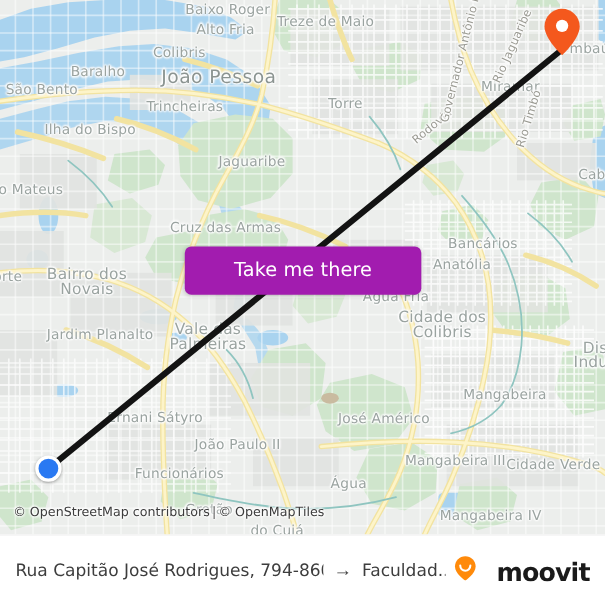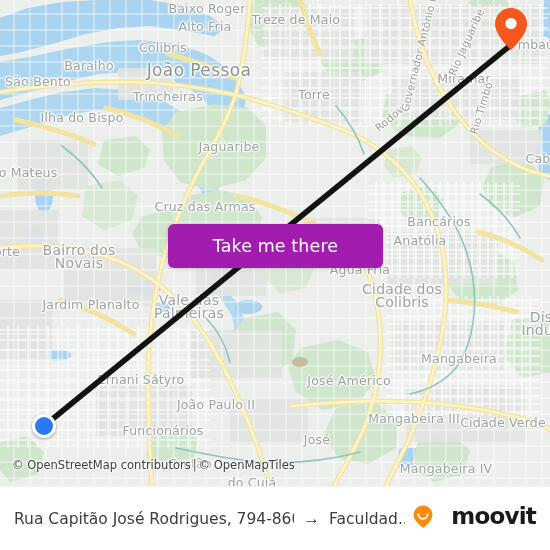--- a/index.html
+++ b/index.html
@@ -127,21 +127,21 @@
     overflow: hidden;
   }
   #trip-arrow {
     flex: 0 0 auto;
     color: #3d3d3d;
     font-size: 17px;
     line-height: 1;
   }
   #moovit-logo {
     display: flex;
-    align-items: flex-start;
+    align-items: flex-end;
     gap: 18px;
     flex: 0 0 auto;
     margin-left: 8px;
   }
   #moovit-wordmark {
     font-family: "DejaVu Sans", sans-serif;
     font-size: 23px;
     font-weight: 700;
     color: #1a1a1a;
     letter-spacing: -.8px;
@@ -413,21 +413,21 @@
 Palmeiras</div>
         <div class="maplabel two" style="left: 541px; top: 324px;">Dis
 Indus</div>
         <div class="maplabel mid" style="left: 459px; top: 358px;">Mangabeira</div>
         <div class="maplabel mid" style="left: 141px; top: 379px;">Ernani Sátyro</div>
         <div class="maplabel mid" style="left: 349px; top: 380px;">José Américo</div>
         <div class="maplabel mid" style="left: 216px; top: 404px;">João Paulo II</div>
         <div class="maplabel mid" style="left: 414px; top: 418px;">Mangabeira III</div>
         <div class="maplabel mid" style="left: 503px; top: 422px;">Cidade Verde</div>
         <div class="maplabel mid" style="left: 163px; top: 430px;">Funcionários</div>
-        <div class="maplabel mid" style="left: 317px; top: 439px;">José</div>
+        <div class="maplabel mid" style="left: 317px; top: 439px;">Água</div>
         <div class="maplabel mid" style="left: 446px; top: 468px;">Mangabeira IV</div>
         <div class="maplabel mid" style="left: 190px; top: 463px;">Grotão</div>
         <div class="maplabel mid" style="left: 252px; top: 482px; text-decoration: underline;">do Cuiá</div>
         <div class="maplabel mid" style="left: 536px; top: 44px;">mbaú</div>
       </div>
 
     <div id="road-label-layer">
         <div class="maplabel road" style="left: 393px; top: 115px; transform: translate(-50%, -50%) rotate(-40deg);">Rodovia</div>
         <div class="maplabel road" style="left: 419px; top: 52px; transform: translate(-50%, -50%) rotate(-76deg);">Governador Antônio M</div>
         <div class="maplabel road" style="left: 466px; top: 42px; transform: translate(-50%, -50%) rotate(-66deg);">Rio Jaguaribe</div>

